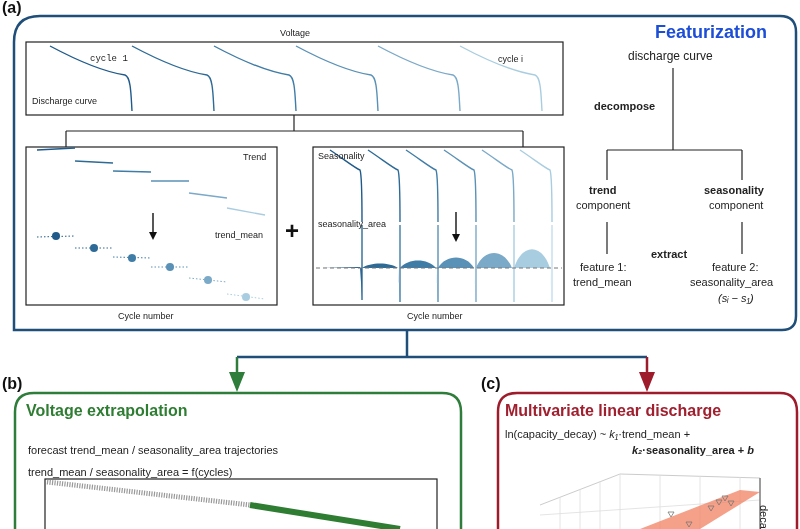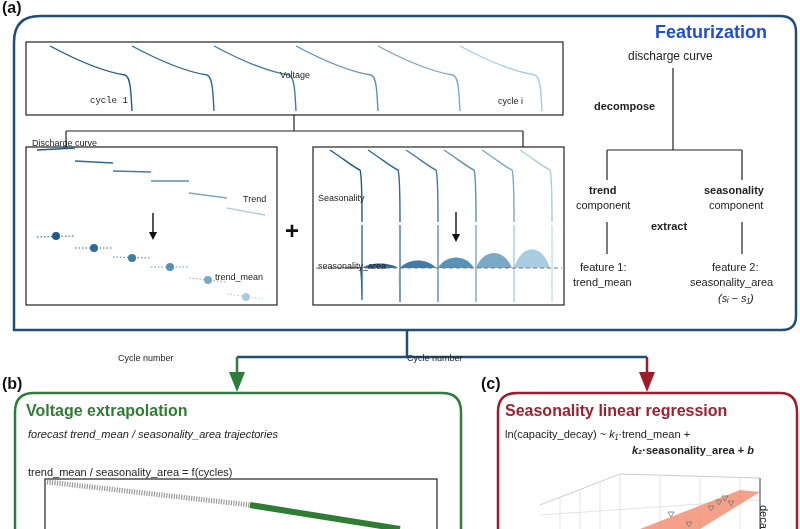--- a/index.html
+++ b/index.html
@@ -1,19 +1,19 @@
 <!DOCTYPE html>
 <html><head>
 <meta charset="utf-8">
 <style>
   html, body { margin:0; padding:0; background:#ffffff; }
   body { width:800px; height:529px; position:relative; overflow:hidden; font-family:"Liberation Sans", sans-serif; color:#222; }
   .abs { position:absolute; }
   .panel-label { font-weight:bold; font-size:16px; color:#111; }
-  .txt { font-size:9px; color:#222; white-space:nowrap;margin-top:42px; }
+  .txt { font-size:9px; color:#222; white-space:nowrap; }
   .txt11 { font-size:11px; color:#222; white-space:nowrap; }
   .bold { font-weight:bold; }
   .title { font-weight:bold; white-space:nowrap; }
   svg { position:absolute; left:0; top:0; }
 </style>
 </head>
 <body>
 
 <svg width="800" height="529" viewBox="0 0 800 529">
 
@@ -165,33 +165,33 @@
 <div class="abs txt" style="left:318px;top:151px;">Seasonality</div>
 <div class="abs txt" style="left:318px;top:219px;">seasonality_area</div>
 <div class="abs txt" style="left:407px;top:311px;">Cycle number</div>
 
 <div class="abs txt11" style="left:628px;top:49px;font-size:12px;">discharge curve</div>
 <div class="abs txt11 bold" style="left:594px;top:100px;">decompose</div>
 <div class="abs txt11 bold" style="left:589px;top:184px;">trend</div>
 <div class="abs txt11" style="left:576px;top:199px;">component</div>
 <div class="abs txt11 bold" style="left:704px;top:184px;">seasonality</div>
 <div class="abs txt11" style="left:709px;top:199px;">component</div>
-<div class="abs txt11 bold" style="left:651px;top:220px;text-align:center;">extract</div>
+<div class="abs txt11 bold" style="left:651px;top:248px;text-align:center;">extract</div>
 <div class="abs txt11" style="left:580px;top:261px;">feature 1:</div>
 <div class="abs txt11" style="left:573px;top:276px;">trend_mean</div>
 <div class="abs txt11" style="left:712px;top:261px;">feature 2:</div>
 <div class="abs txt11" style="left:690px;top:276px;">seasonality_area</div>
 <div class="abs txt11" style="left:718px;top:292px;font-style:italic;">(sᵢ − s₁)</div>
 
 <div class="abs panel-label" style="left:2px;top:375px;">(b)</div>
 <div class="abs title" style="left:26px;top:402px;font-size:16px;color:#2e7d32;">Voltage extrapolation</div>
 <div class="abs txt11" style="left:28px;top:428px;margin-top:38px;">trend_mean / seasonality_area = f(cycles)</div>
-<div class="abs txt11" style="left:28px;top:428px;font-style:italic;">forecast trend_mean / seasonality_area trajectories</div>
+<div class="abs txt11" style="left:28px;top:444px;">forecast trend_mean / seasonality_area trajectories</div>
 
 <div class="abs panel-label" style="left:481px;top:375px;">(c)</div>
-<div class="abs title" style="left:505px;top:402px;font-size:16px;color:#a0202f;">Seasonality linear regression</div>
+<div class="abs title" style="left:505px;top:402px;font-size:16px;color:#a0202f;">Multivariate linear discharge</div>
 <div class="abs txt11" style="left:505px;top:428px;">
   <span>ln(capacity_decay) ~ </span><i>k₁</i><span>·trend_mean +</span>
 </div>
 <div class="abs txt11" style="left:632px;top:444px;font-weight:bold;">
   <i>k₂</i><span>·seasonality_area + </span><i>b</i>
 </div>
 <div class="abs txt11" style="left:770px;top:505px;transform:rotate(90deg);transform-origin:left top;">decay</div>
 
 </body></html>

